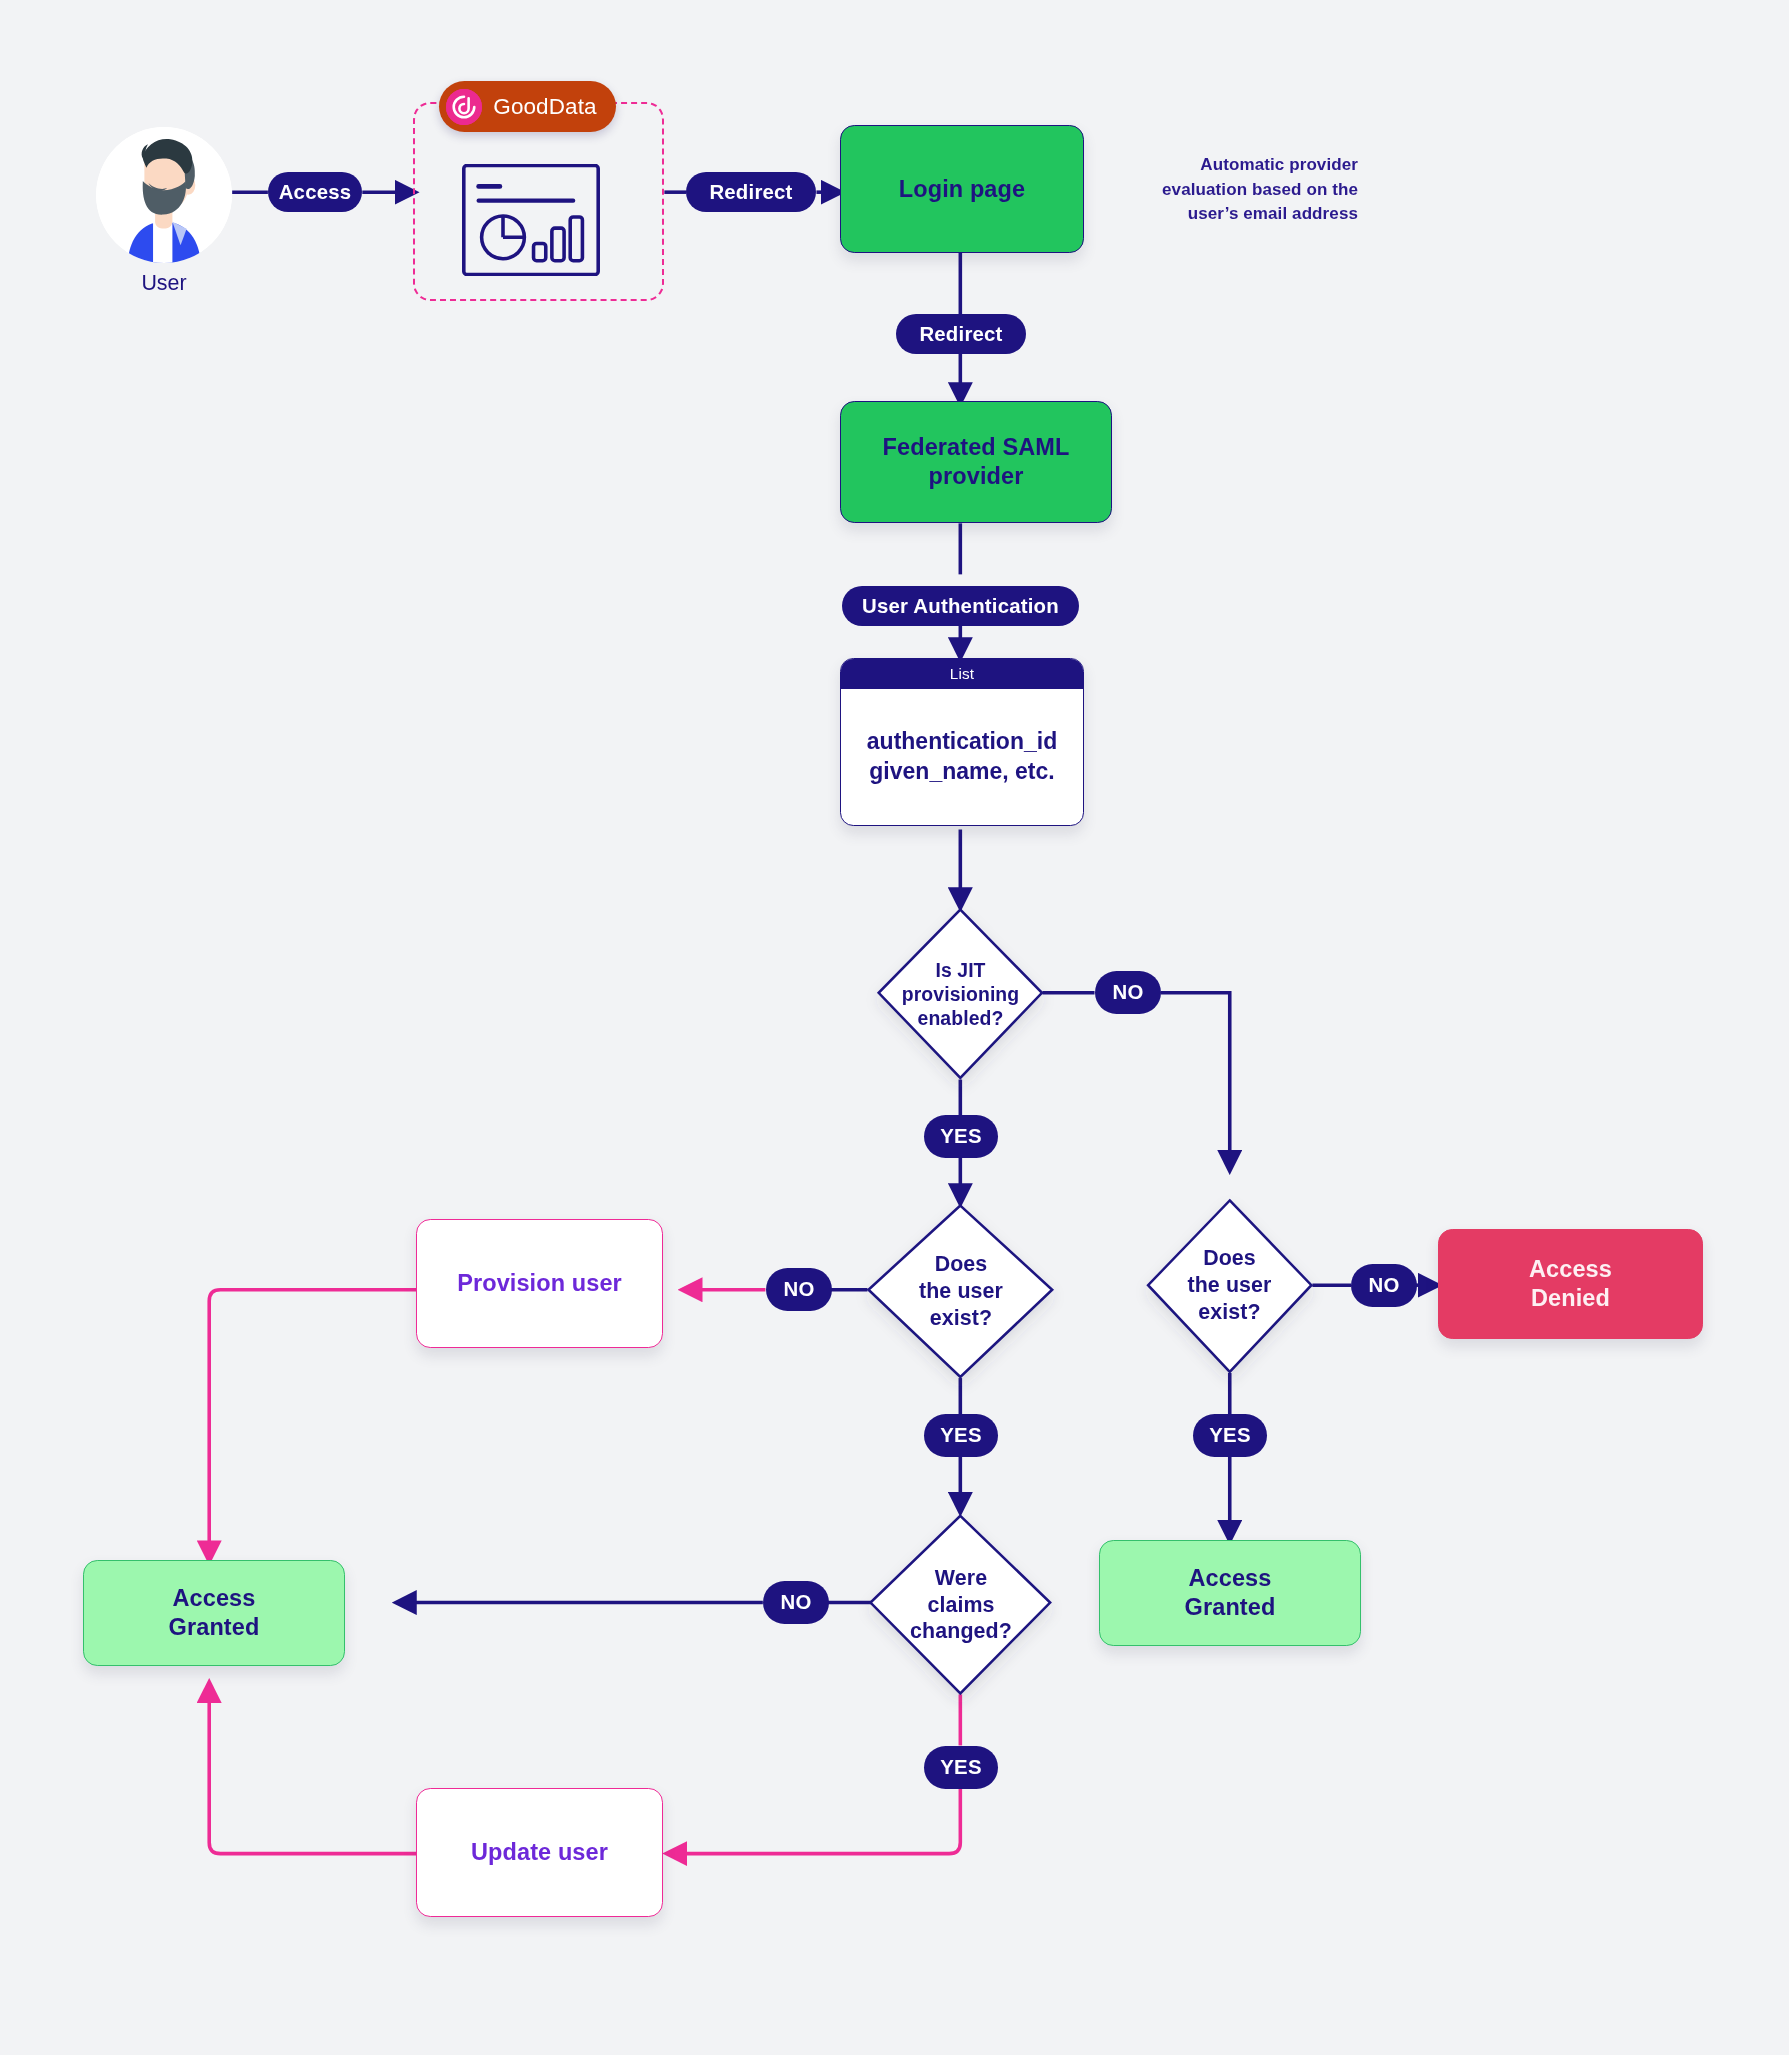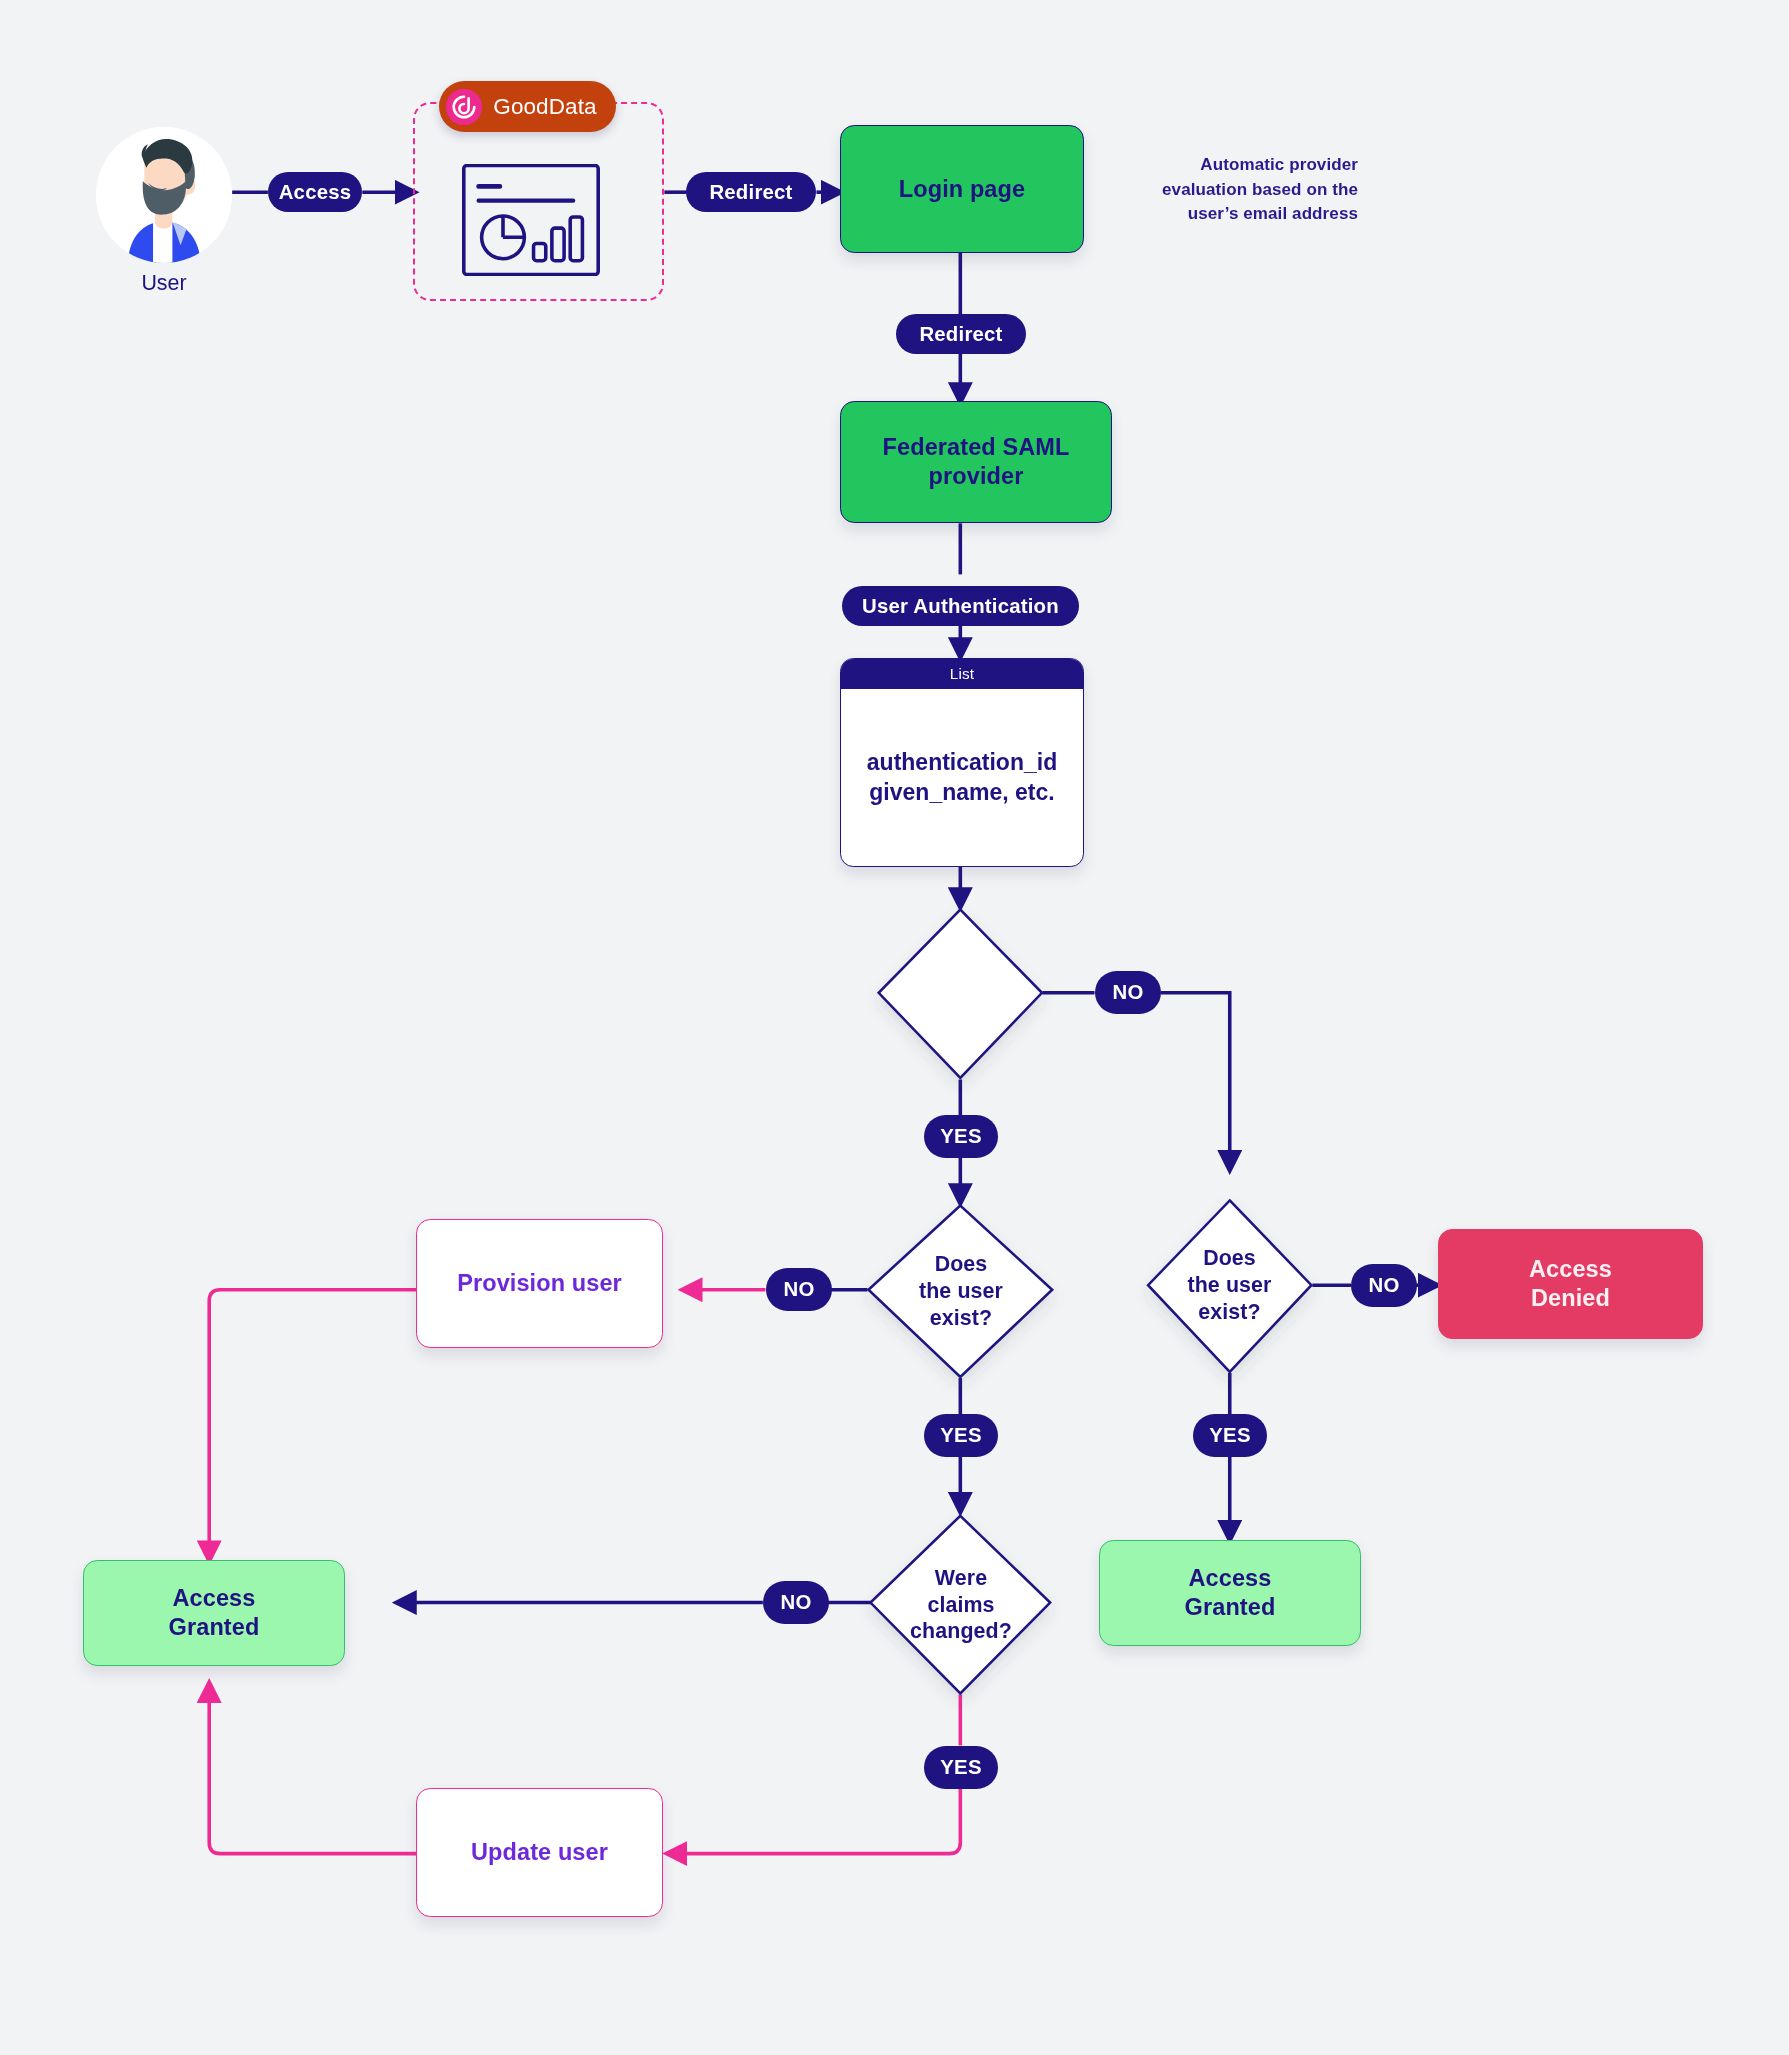--- a/index.html
+++ b/index.html
@@ -266,21 +266,21 @@
 
   <div class="node node-white" style="left:840px; top:125px; width:244px; height:128px;">
     <span class="node-text">Login page</span>
   </div>
 
   <div class="node node-white" style="left:840px; top:401px; width:272px; height:122px;">
     <span class="node-text" style="white-space:pre-line;">Federated SAML
 provider</span>
   </div>
 
-  <div class="node-list" style="left:840px; top:658px; width:244px; height:209px;">
+  <div class="node-list" style="left:840px; top:658px; width:244px; height:168px;">
     <div class="list-header">List</div>
     <div class="list-body" style="white-space:pre-line;">authentication_id
 given_name, etc.</div>
   </div>
 
   <div class="node node-pink" style="left:416px; top:1219px; width:247px; height:129px;">
     <span class="node-text">Provision user</span>
   </div>
 
   <div class="node node-pink" style="left:416px; top:1788px; width:247px; height:129px;">
@@ -295,20 +295,25 @@
   <div class="node node-green" style="left:1099px; top:1540px; width:262px; height:106px;">
     <span class="node-text" style="white-space:pre-line;">Access
 Granted</span>
   </div>
 
   <div class="node node-red" style="left:1438px; top:1229px; width:265px; height:110px;">
     <span class="node-text" style="white-space:pre-line;">Access
 Denied</span>
   </div>
 
+  <div class="diamond" style="left:879px; top:910px; width:163px; height:168px;">
+    <span class="dlabel" style="white-space:pre-line; font-size:19.4px;">Is JIT
+provisioning
+enabled?</span>
+  </div>
 
   <div class="diamond" style="left:869px; top:1206px; width:184px; height:171px;">
     <span class="dlabel" style="white-space:pre-line;">Does
 the user
 exist?</span>
   </div>
 
   <div class="diamond" style="left:1148px; top:1200px; width:163px; height:171px;">
     <span class="dlabel" style="white-space:pre-line;">Does
 the user

